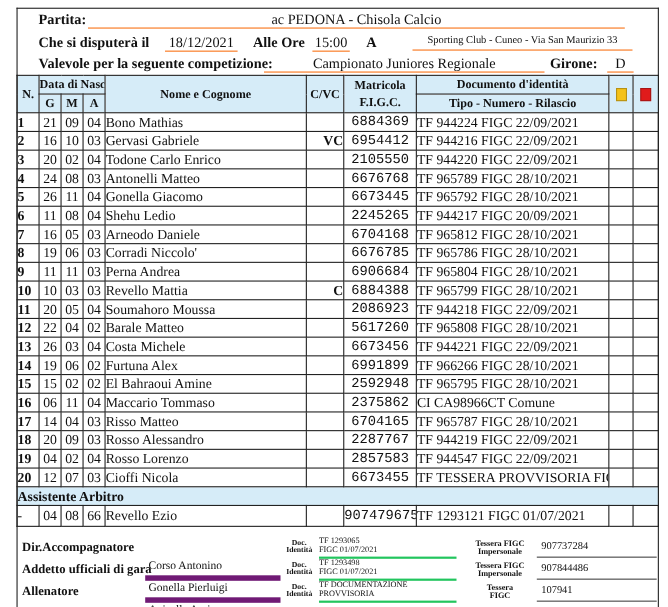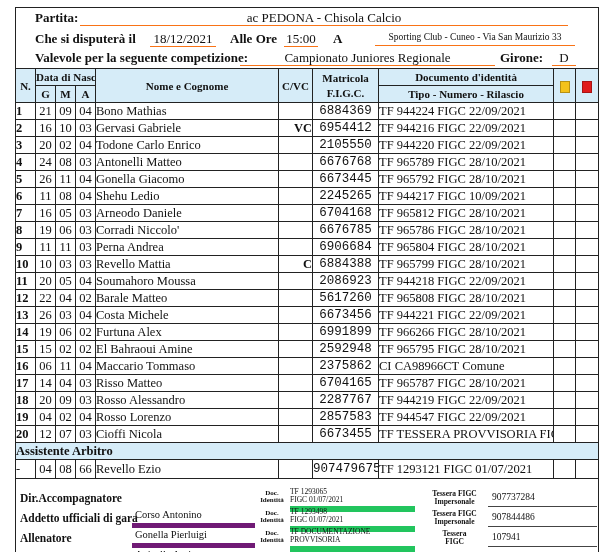--- a/index.html
+++ b/index.html
@@ -24,21 +24,21 @@
   td.doc { font-size: 7.5px; padding-left: 4px; }
   td.section { background: #d6ecf8; font-weight: bold; font-size: 11px; padding-left: 2px; }
   .card { display: inline-block; width: 8px; height: 10px; vertical-align: middle; border: 1px solid rgba(0,0,0,0.25); }
   .card.yellow { background: #f4c21a; }
   .card.red { background: #e01b1b; }
   .staff { position: absolute; left: 15px; width: 583px; }
   .staff-row { position: absolute; left: 0; width: 583px; height: 20px; padding-left: 20px; }
   .st-label { position: absolute; left: 5px; top: 4px; font-weight: bold; font-size: 11.5px; white-space: nowrap; }
   .st-name { position: absolute; left: 117px; top: 21px; width: 120px; font-size: 10.5px; border-bottom: 5px solid #701a75; height: 14px; padding-left: 3px; }
   .st-doclab { position: absolute; left: 243px; top: 2px; font-weight: bold; font-size: 7px; line-height: 7px; text-align: center; width: 28px; }
-  .st-docval { position: absolute; left: 275px; top: 0px; width: 125px; font-size: 7.5px; line-height: 8px; border-bottom: 6px solid #22c55e; height: 18px; }
+  .st-docval { position: absolute; left: 275px; top: 0px; width: 125px; font-size: 7.5px; line-height: 8px; border-bottom: 2px solid #22c55e; height: 18px; }
   .st-teslab { position: absolute; left: 412px; top: 2px; font-weight: bold; font-size: 7.5px; line-height: 7.5px; text-align: center; width: 55px; }
   .st-tesval { position: absolute; left: 473px; top: 4px; width: 105px; font-size: 9.5px; border-bottom: 1px solid #444; height: 14px; padding-left: 4px; }
 </style>
 </head>
 <body>
 
 <div class="sheet"></div>
 
 <div class="hdr-line" style="left:35px; top:10px;">Partita:</div>
 <div class="uline" style="left:80px; top:10px; width:488px;">ac PEDONA - Chisola Calcio</div>
@@ -151,21 +151,21 @@
         <td></td>
       </tr>
       <tr>
         <td class="num">6</td>
         <td class="c">11</td>
         <td class="c">08</td>
         <td class="c">04</td>
         <td class="name">Shehu Ledio</td>
         <td class="cvc"></td>
         <td class="mat">2245265</td>
-        <td class="doc">TF  944217  FIGC 10/09/2021</td>
+        <td class="doc">TF  944217  FIGC 20/09/2021</td>
         <td></td>
         <td></td>
       </tr>
       <tr>
         <td class="num">7</td>
         <td class="c">16</td>
         <td class="c">05</td>
         <td class="c">03</td>
         <td class="name">Arneodo Daniele</td>
         <td class="cvc"></td>

